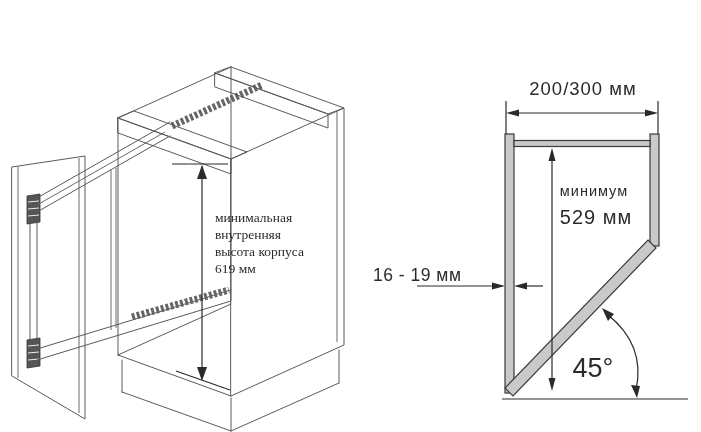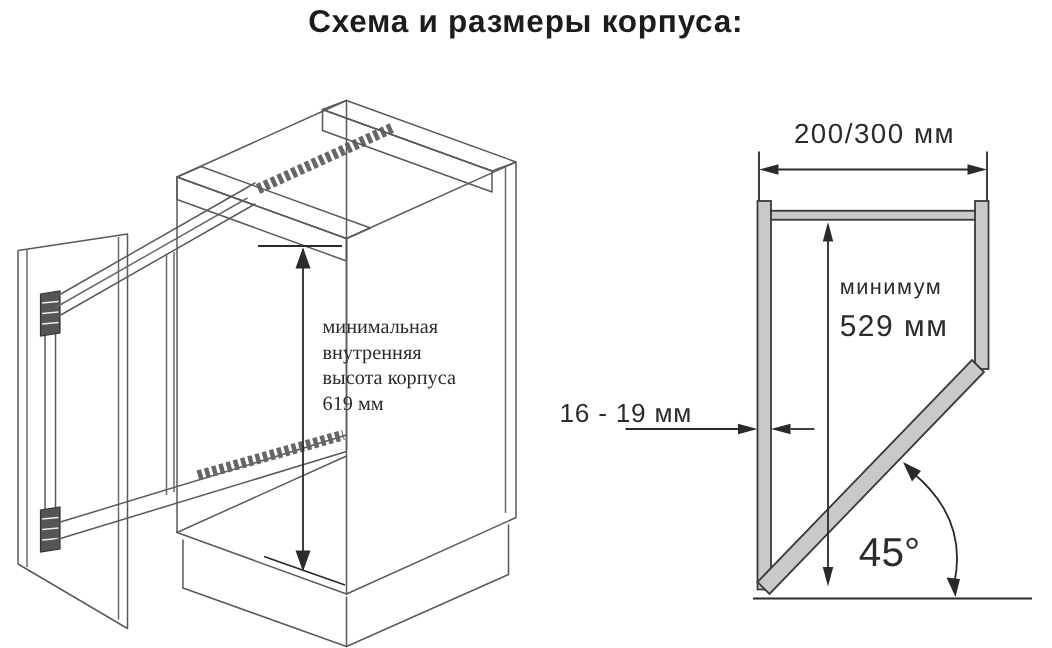--- a/index.html
+++ b/index.html
@@ -17,21 +17,20 @@
   .hinge{fill:#555;stroke:#333;stroke-width:.8;}
   .hdash{stroke:#eee;stroke-width:1;}
   text{fill:#2b2b2b;}
   .t-sans{font-family:"Liberation Sans",sans-serif;}
   .t-serif{font-family:"Liberation Serif",serif;fill:#3a3a3a;}
 </style>
 </head>
 <body>
 
 <div id="page">
-  <div id="title">Схема и размеры корпуса:</div>
 
   <svg width="701" height="432" viewBox="0 0 701 432">
 
     <g>
 
       <g>
         <polygon class="wire" points="12,167 85,156 85,419 12,376"></polygon>
         <line class="wire2" x1="18" y1="166" x2="18" y2="378"></line>
         <line class="wire2" x1="79" y1="158" x2="79" y2="413"></line>
       </g>

